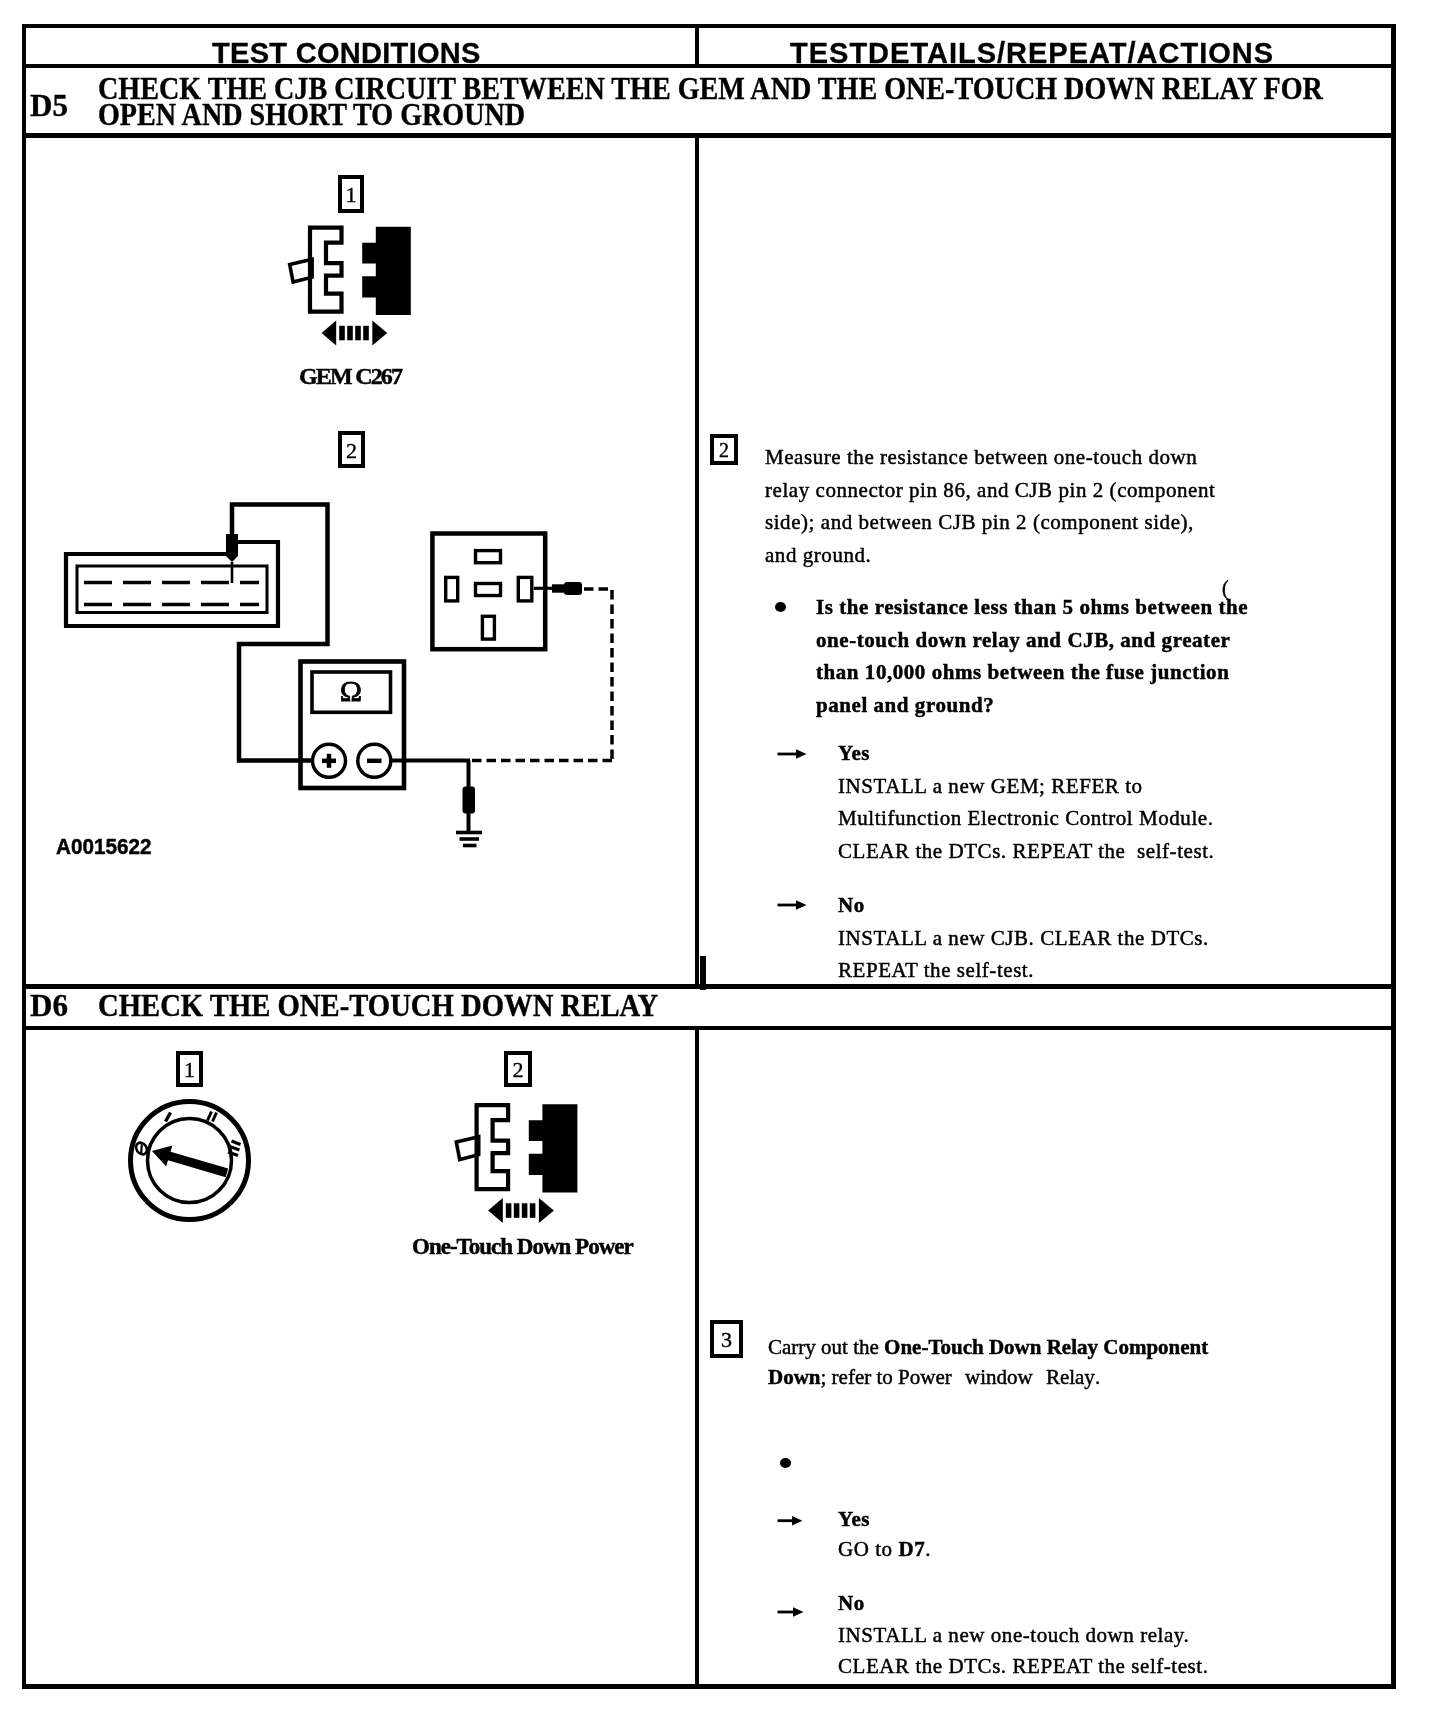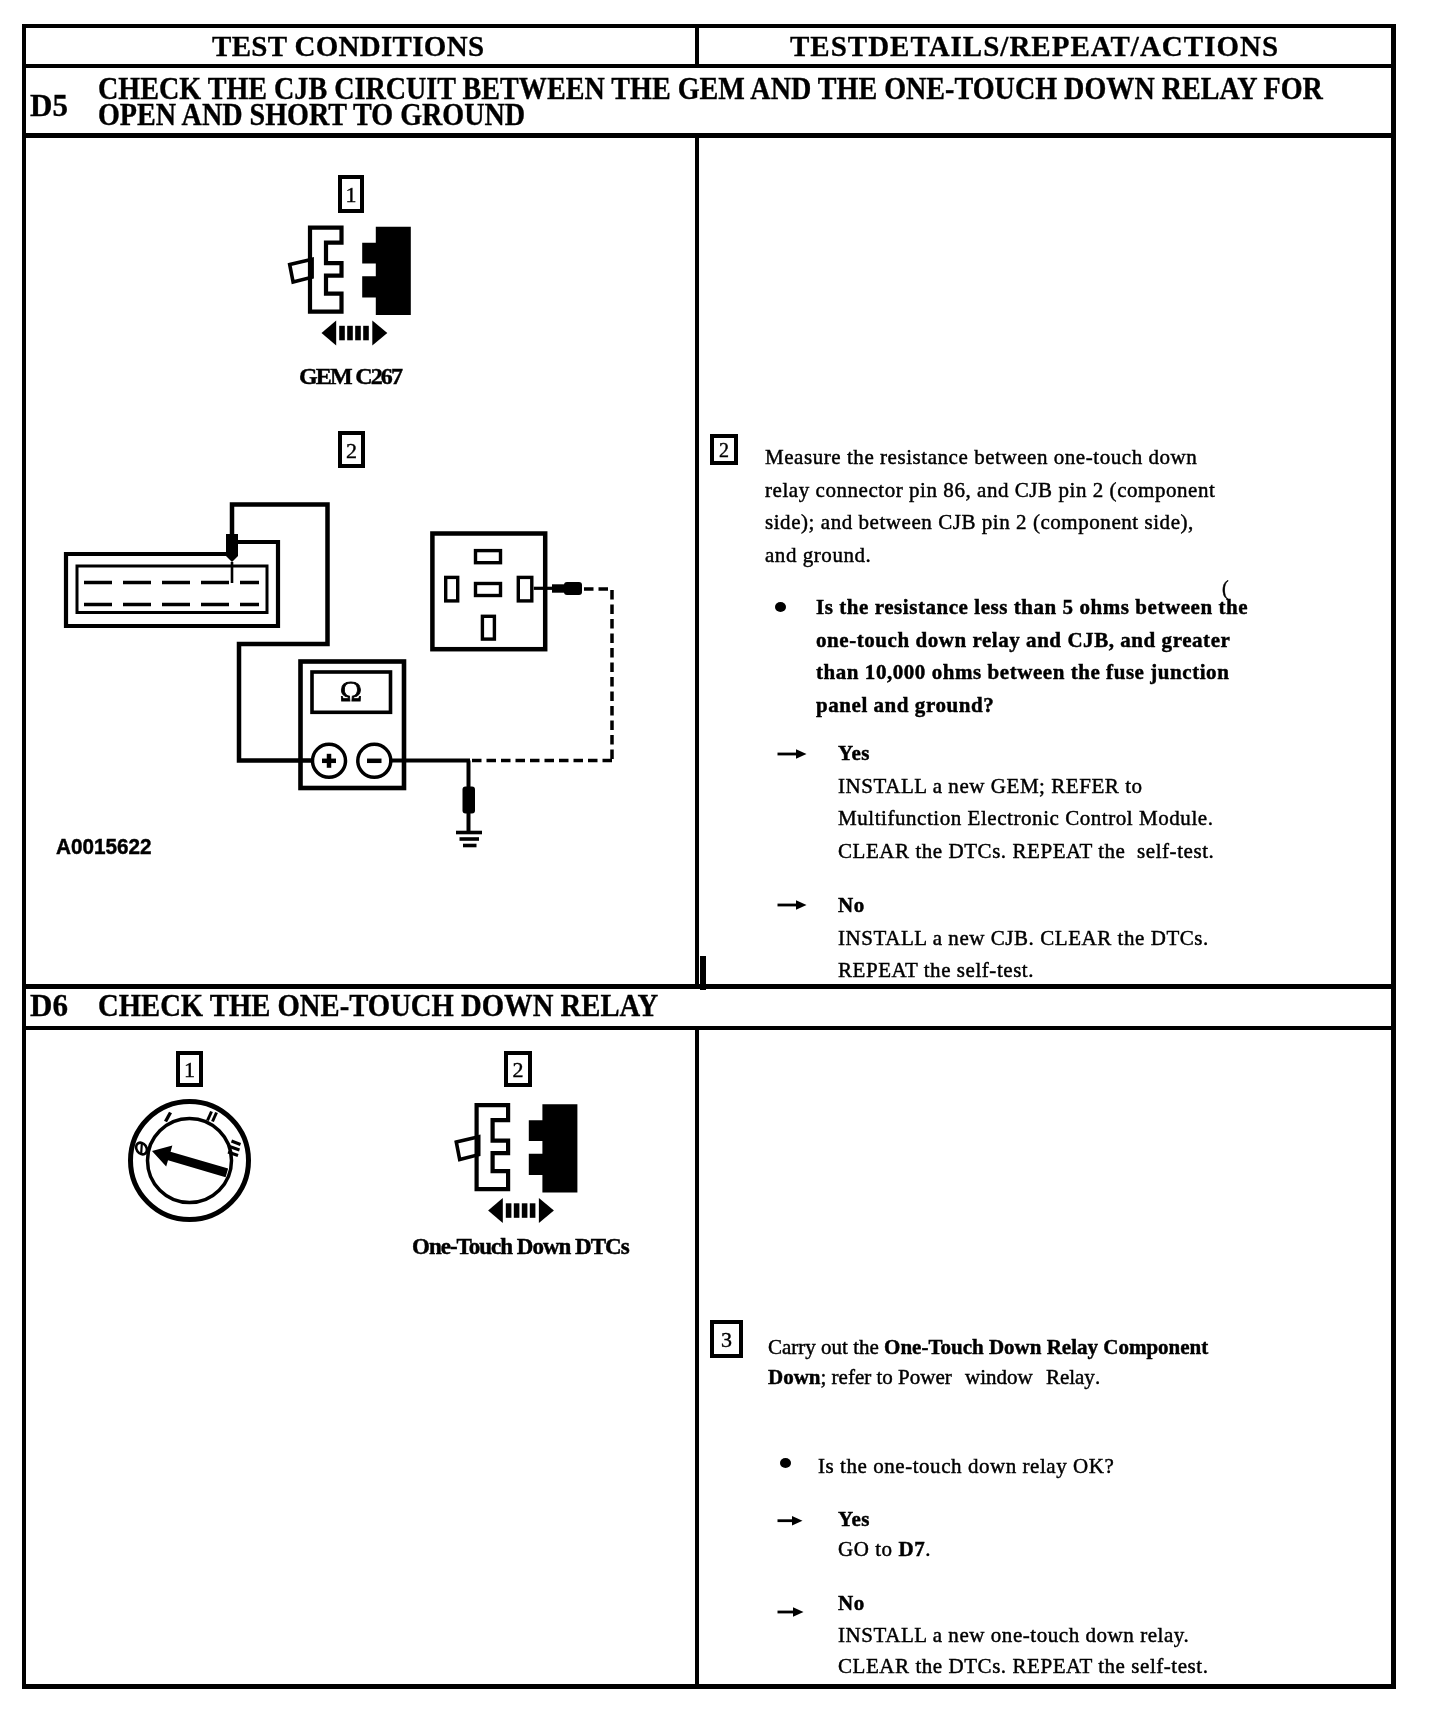--- a/index.html
+++ b/index.html
@@ -1,20 +1,20 @@
 <!DOCTYPE html>
 <html><head>
 <meta charset="utf-8">
 <style>
 html,body{margin:0;padding:0;background:#fff;}
 #page{position:relative;width:1440px;height:1712px;background:#fff;overflow:hidden;
   font-family:"Liberation Serif",serif;color:#000;}
 .b{position:absolute;background:#000;}
 .t{position:absolute;white-space:nowrap;font-size:21px;line-height:32.5px;letter-spacing:0.55px;-webkit-text-stroke:0.45px #000;}
-.hdr{position:absolute;white-space:nowrap;font-family:Liberation Serif, serif;font-weight:bold;font-size:29px;line-height:34px;-webkit-text-stroke:0.3px #000;}
+.hdr{position:absolute;white-space:nowrap;font-family:Liberation Sans, sans-serif;font-weight:bold;font-size:29px;line-height:34px;margin-top:7px;-webkit-text-stroke:0.3px #000;}
 .ttl{position:absolute;white-space:nowrap;font-weight:bold;font-size:31px;line-height:26px;transform:scaleX(0.9);transform-origin:left top;-webkit-text-stroke:0.35px #000;}
 .nbox{position:absolute;border:4px solid #000;box-sizing:border-box;text-align:center;font-size:22px;-webkit-text-stroke:0.4px #000;}
 .dot{position:absolute;background:#000;border-radius:50%;}
 </style>
 </head>
 <body>
 
 <div id="page">
 
 <div class="b" style="left:22px;top:24px;width:1374px;height:4px;"></div>
@@ -72,29 +72,28 @@
 <div class="t" style="left:816px;top:591px;font-weight:bold;">Is the resistance less than 5 ohms between the<br>one-touch down relay and CJB, and greater<br>than 10,000 ohms between the fuse junction<br>panel and ground?</div>
 
 <div class="t" style="left:838px;top:737px;"><b>Yes</b><br>INSTALL a new GEM; REFER to<br>Multifunction Electronic Control Module.<br>CLEAR the DTCs. REPEAT the&nbsp; self-test.</div>
 
 <div class="t" style="left:838px;top:889px;"><b>No</b><br>INSTALL a new CJB. CLEAR the DTCs.<br>REPEAT the self-test.</div>
 
 <div class="nbox" style="left:176px;top:1051px;width:27px;height:36px;line-height:30px;">1</div>
 
 <div class="nbox" style="left:504px;top:1051px;width:28px;height:36px;line-height:30px;">2</div>
 
-<div class="t" style="left:412px;top:1234px;font-weight:bold;font-size:23px;line-height:26px;letter-spacing:-1px;">One-Touch Down DTCs</div>
+<div class="t" style="left:412px;top:1234px;font-weight:bold;font-size:23px;line-height:26px;letter-spacing:-1px;">One-Touch Down Power</div>
 
 <div class="nbox" style="left:710px;top:1320px;width:33px;height:38px;line-height:32px;">3</div>
 
 <div class="t" style="left:768px;top:1332px;line-height:30px;letter-spacing:0;">Carry out the <b>One-Touch Down Relay Component</b><br><b>Down</b>; refer to <span style="word-spacing:8px;">Power window Relay</span>.</div>
 
 <div class="dot" style="left:780px;top:1458px;width:11px;height:10px;"></div>
 
-<div class="t" style="left:818px;top:1450px;">Is the one-touch down relay OK?</div>
 
 <div class="t" style="left:838px;top:1504px;line-height:30px;"><b>Yes</b><br>GO to <b>D7</b>.</div>
 
 <div class="t" style="left:838px;top:1588px;line-height:31.5px;"><b>No</b><br>INSTALL a new one-touch down relay.<br>CLEAR the DTCs. REPEAT the self-test.</div>
 
 <svg style="position:absolute;left:0;top:0;" width="1440" height="1712" viewBox="0 0 1440 1712" fill="none" stroke="none">
 <defs>
 
 <g id="connIcon">
 

